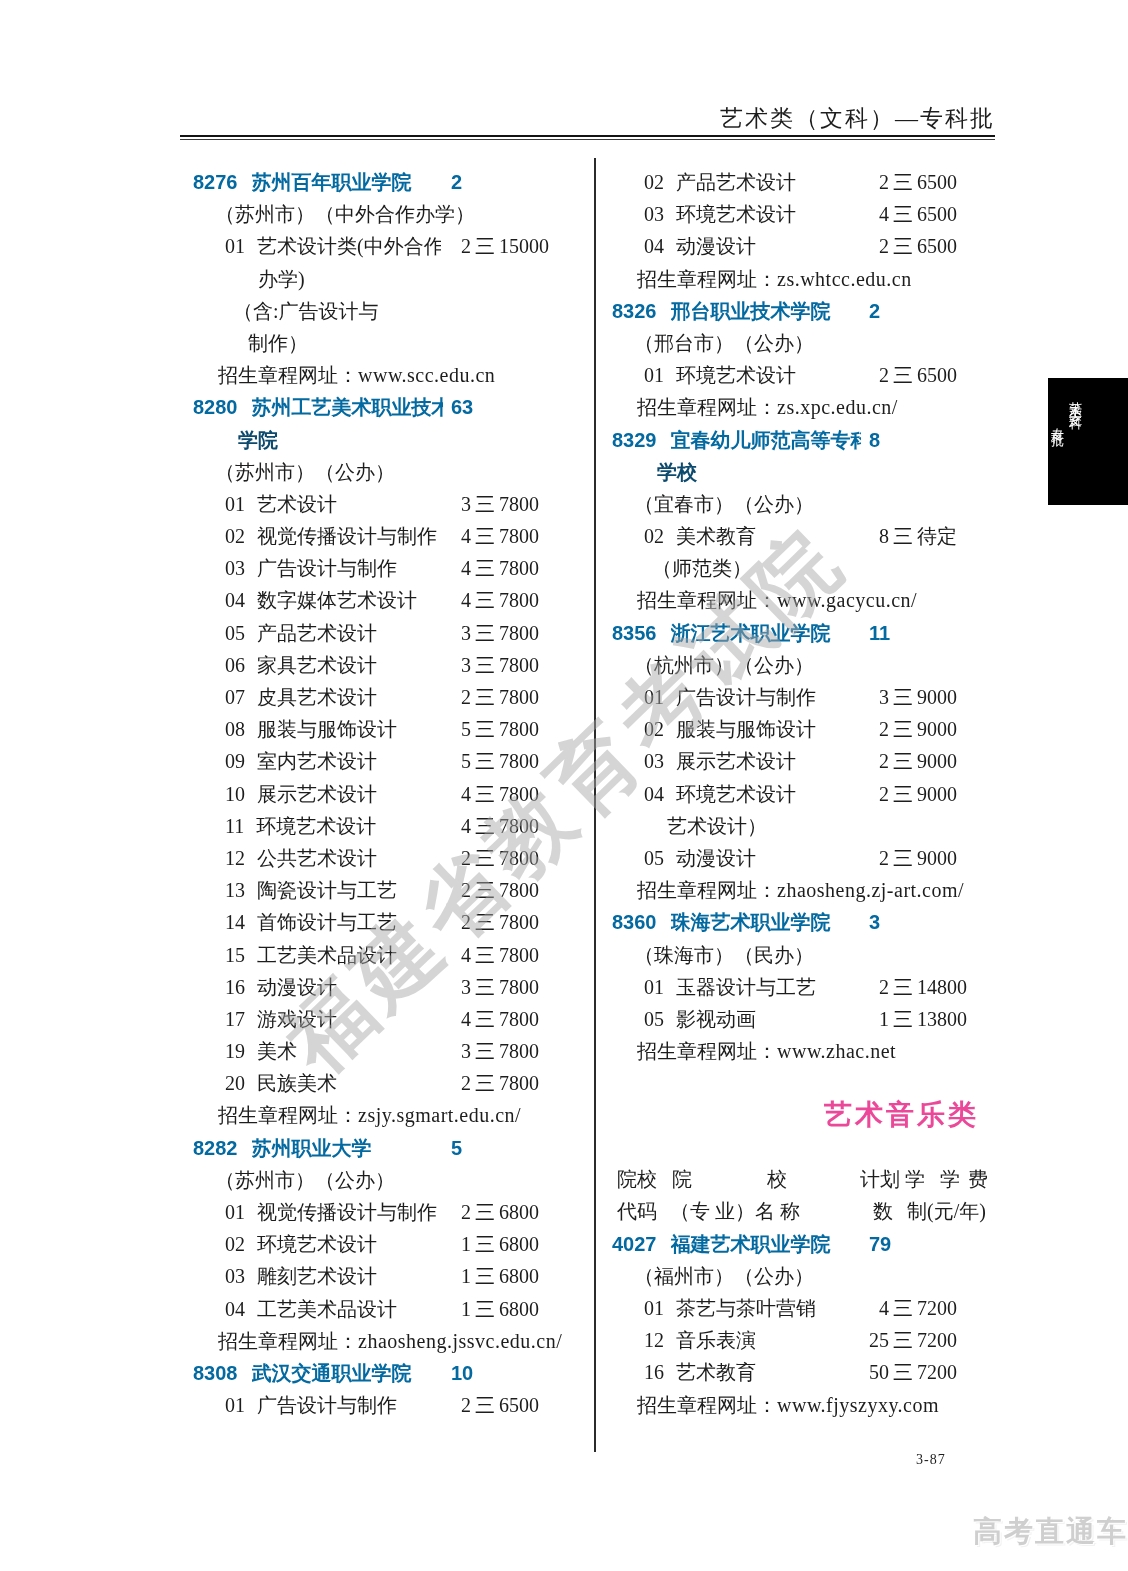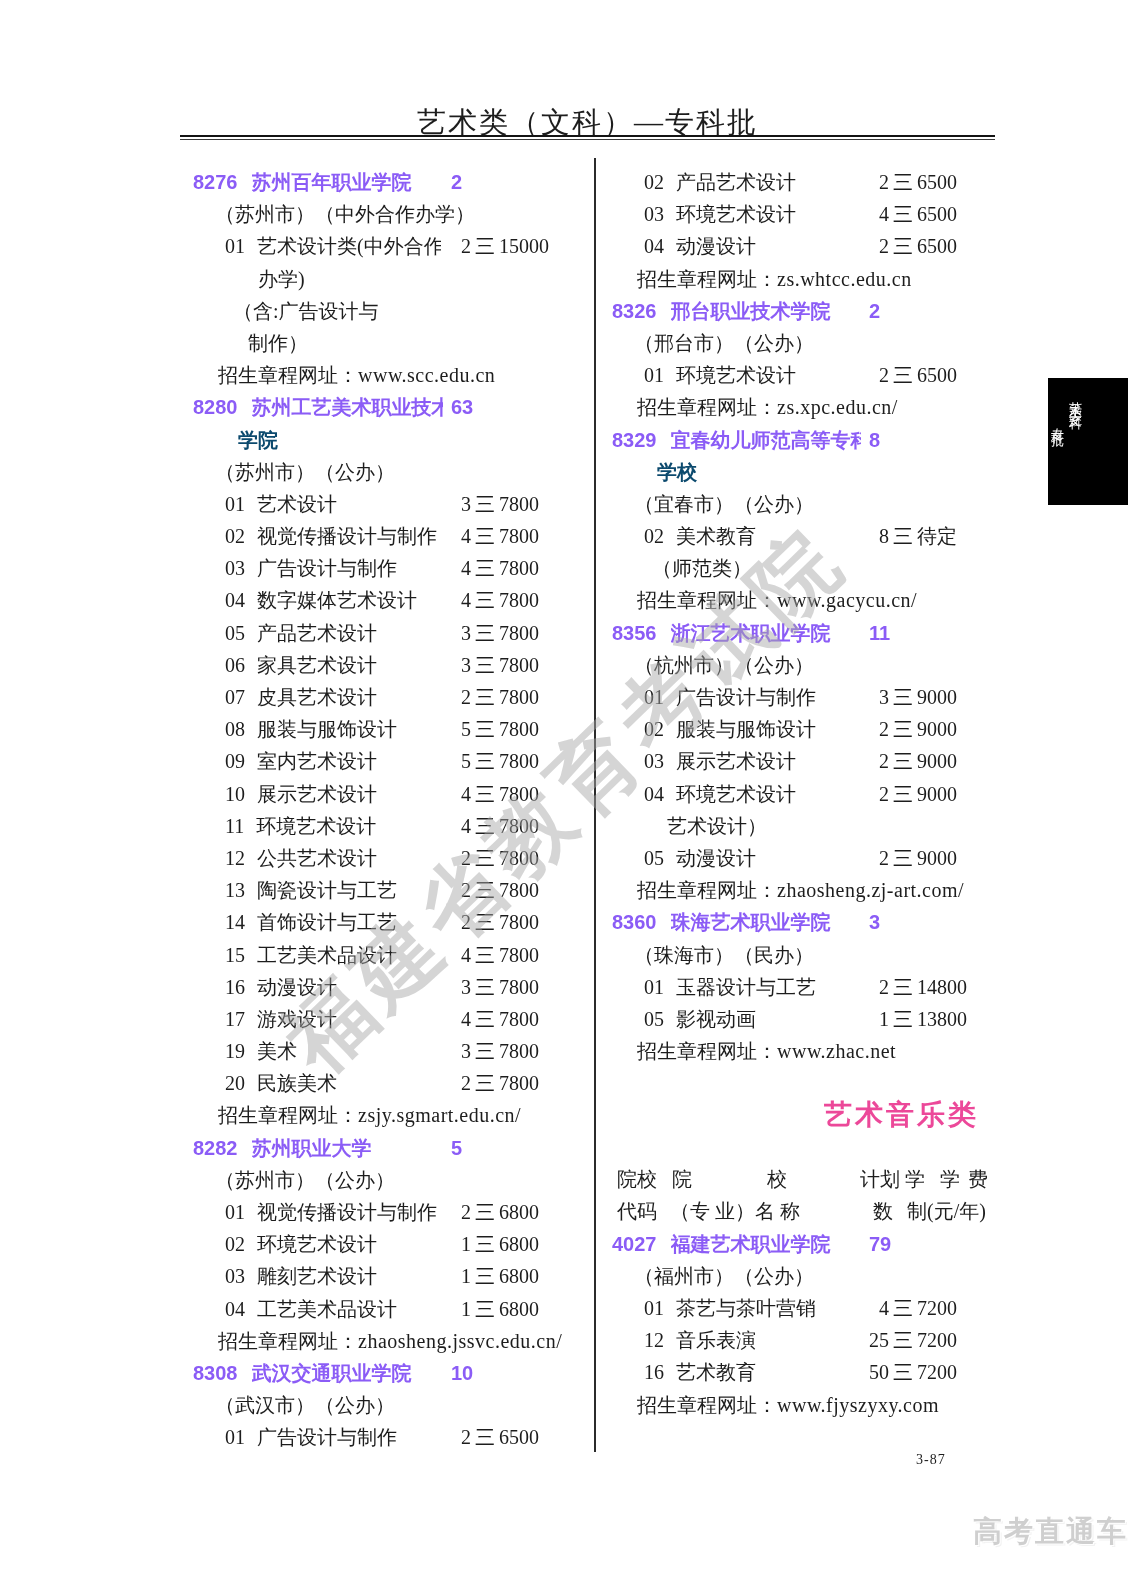--- a/index.html
+++ b/index.html
@@ -2,40 +2,40 @@
 <html><head>
 <meta charset="utf-8">
 <style>
   html,body{margin:0;padding:0;}
   body{
     width:1128px;height:1571px;position:relative;background:#ffffff;
     font-family:"Liberation Serif","DejaVu Serif",serif;color:#1d1d1d;
     overflow:hidden;
   }
   .header-title{
-    position:absolute;top:103px;left:180px;width:815px;text-align:center;
-    font-size:29px;letter-spacing:2px;white-space:nowrap;
+    position:absolute;top:103px;left:180px;width:815px;text-align:right;
+    font-size:23px;letter-spacing:2px;white-space:nowrap;
   }
   .header-rule{
     position:absolute;top:135px;left:180px;width:815px;height:2px;
     border-top:2px solid #141414;border-bottom:1px solid #3a3a3a;
   }
   .col-divider{
     position:absolute;left:594px;top:158px;width:2px;height:1294px;background:#2b2b2b;
   }
   .col{position:absolute;top:166px;z-index:1;}
   .col-left{left:193px;width:368px;}
   .col-right{left:612px;width:367px;}
   .row{height:32.2px;line-height:32.2px;display:flex;white-space:nowrap;font-size:20px;}
   .grow{flex:1 1 auto;overflow:hidden;}
   .numblock{display:flex;flex:0 0 auto;}
   .plan{width:30px;text-align:right;}
   .sys{width:28px;text-align:center;}
   .fee{width:62px;text-align:left;}
-  .inst{font-weight:bold;font-family:"Liberation Sans","DejaVu Sans",sans-serif;color:#8b5cf6;}
+  .inst{font-weight:bold;font-family:"Liberation Sans","DejaVu Sans",sans-serif;color:#0369a1;}
   .inst .code{margin-right:14px;}
   .inst .total{width:110px;padding-left:8px;flex:0 0 auto;}
   .inst2{font-weight:bold;font-family:"Liberation Sans","DejaVu Sans",sans-serif;color:#0c4a6e;padding-left:45px;}
   .loc{padding-left:22px;}
   .prog .num{padding-left:32px;margin-right:12px;}
   .c40{padding-left:40px;}
   .c55{padding-left:55px;}
   .c65{padding-left:65px;}
   .url{padding-left:25px;}
   .url .u{letter-spacing:0.5px;}
@@ -340,23 +340,20 @@
     </div>
     <div class="row url">
       <span>招生章程网址：</span>
       <span class="u">zhaosheng.jssvc.edu.cn/</span>
     </div>
     <div class="row inst">
       <span class="code">8308</span>
       <span class="grow">武汉交通职业学院</span>
       <span class="total">10</span>
     </div>
-    <div class="row loc">
-      <span>（武汉市）（公办）</span>
-    </div>
     <div class="row prog">
       <span class="num">01</span>
       <span class="grow">广告设计与制作</span>
       <span class="numblock">
         <span class="plan">2</span>
         <span class="sys">三</span>
         <span class="fee">6500</span>
       </span>
     </div>
   </div>

